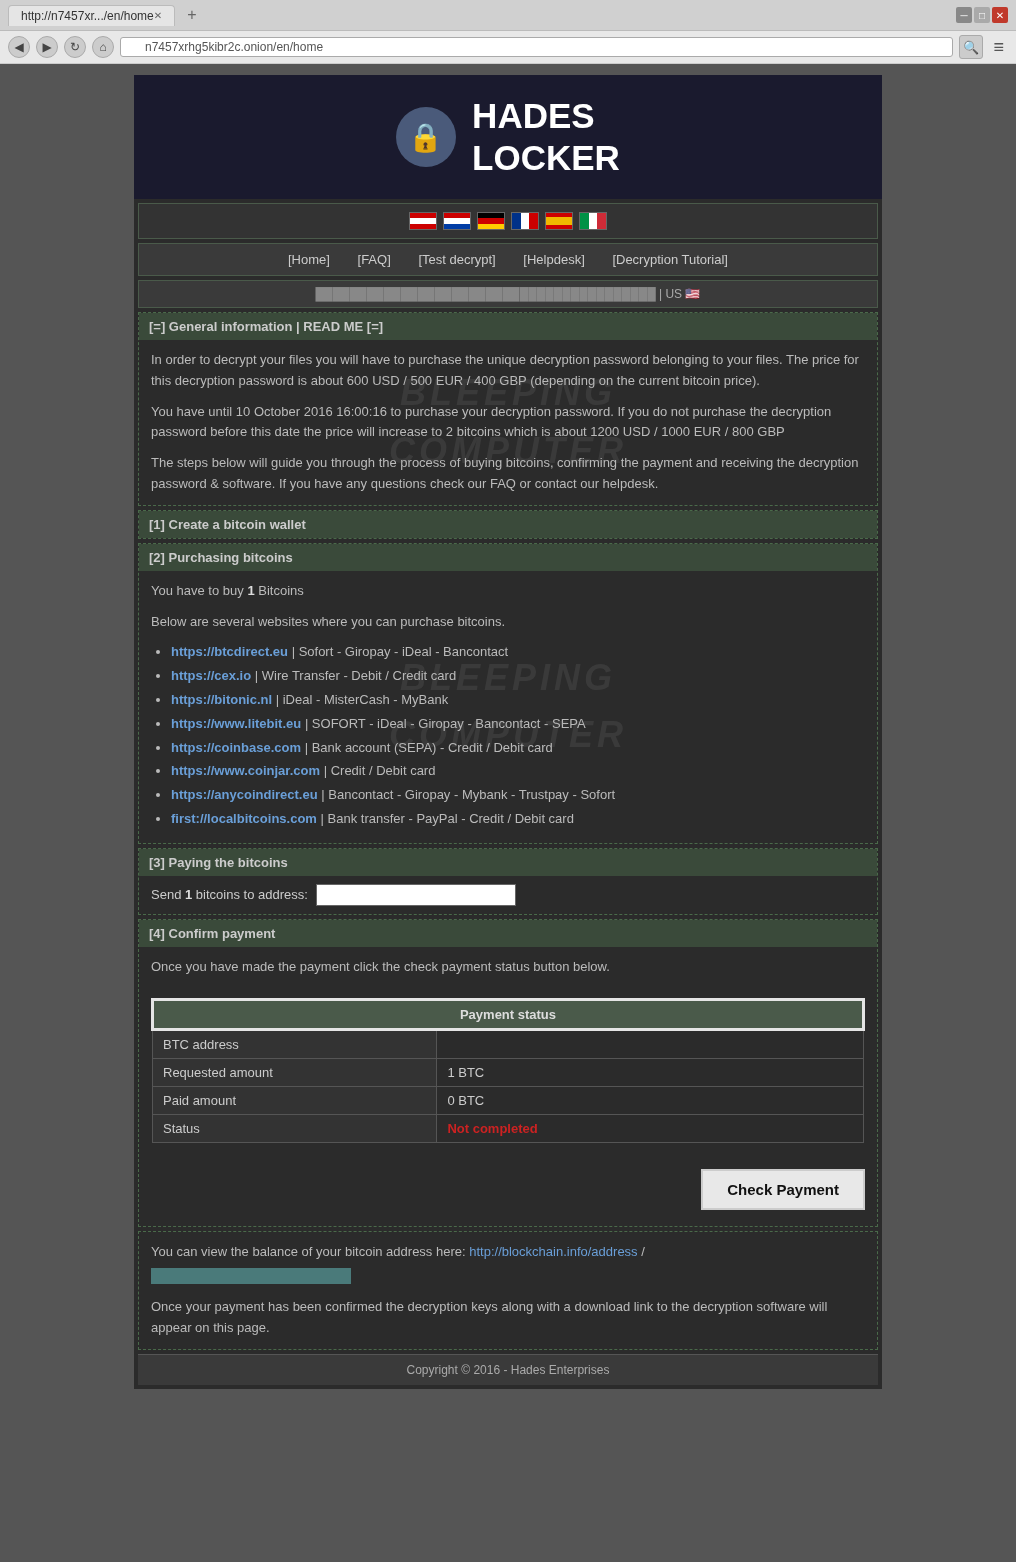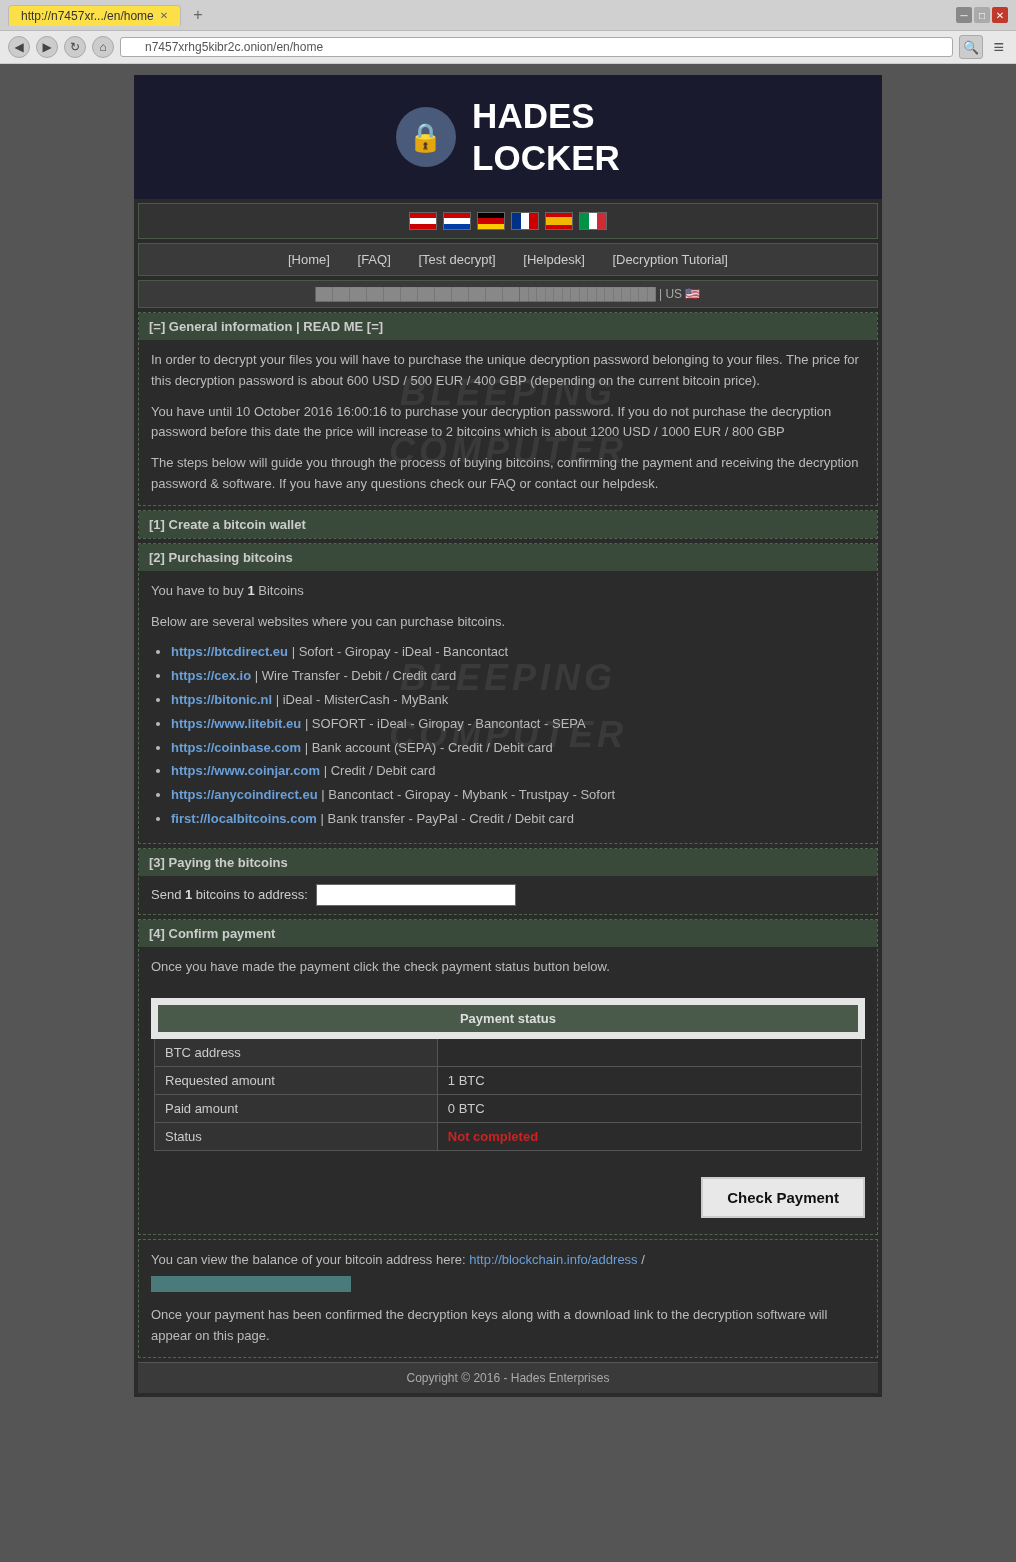--- a/index.html
+++ b/index.html
@@ -17,30 +17,30 @@
     }
     .browser-titlebar {
       background: #d0d0d0;
       padding: 4px 8px;
       display: flex;
       align-items: center;
       gap: 6px;
       border-bottom: 1px solid #bbb;
     }
     .browser-tab {
-      background: #fde047;
+      background: #e5e5e5;
       border: 1px solid #bbb;
       border-bottom: none;
       padding: 3px 12px;
       font-size: 12px;
       color: #333;
       border-radius: 4px 4px 0 0;
       display: flex;
       align-items: center;
-      gap: 6px;
+      gap: 0;
     }
     .browser-tab-close {
       font-size: 10px;
       color: #666;
       cursor: pointer;
     }
     .browser-new-tab {
       font-size: 16px;
       color: #666;
       cursor: pointer;
@@ -284,21 +284,21 @@
       border: 1px solid #666;
       border-collapse: collapse;
       width: calc(100% - 24px);
     }
     .payment-table th {
       background: #4a5a4a;
       color: #ddd;
       padding: 6px 2px;
       text-align: center;
       font-size: 13px;
-      border: 7px solid #e5e5e5;
+      border: 3px solid #e5e5e5;
     }
     .payment-table td {
       padding: 6px 10px;
       border: 1px solid #555;
       font-size: 13px;
       color: #ccc;
     }
     .payment-table td:first-child {
       background: #333;
       width: 40%;

